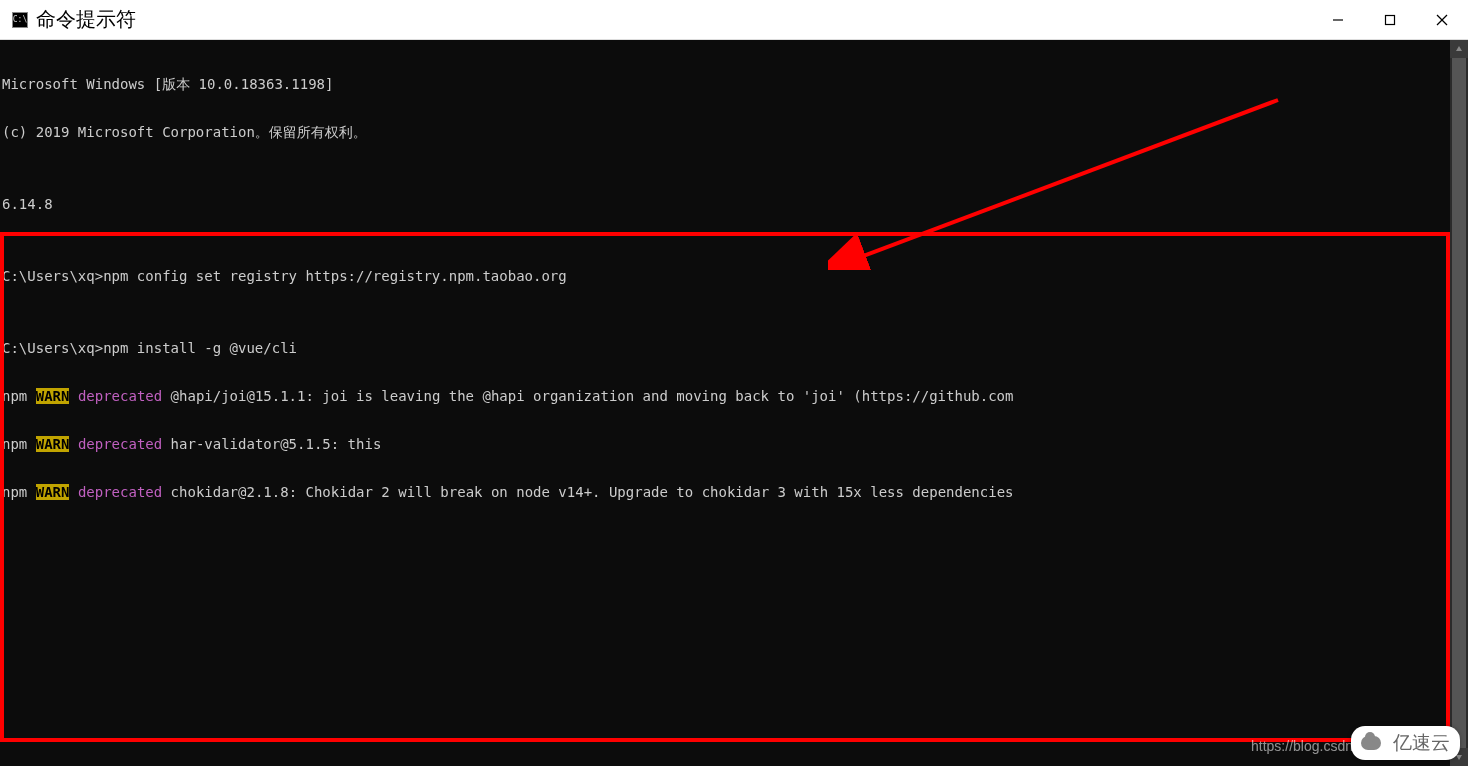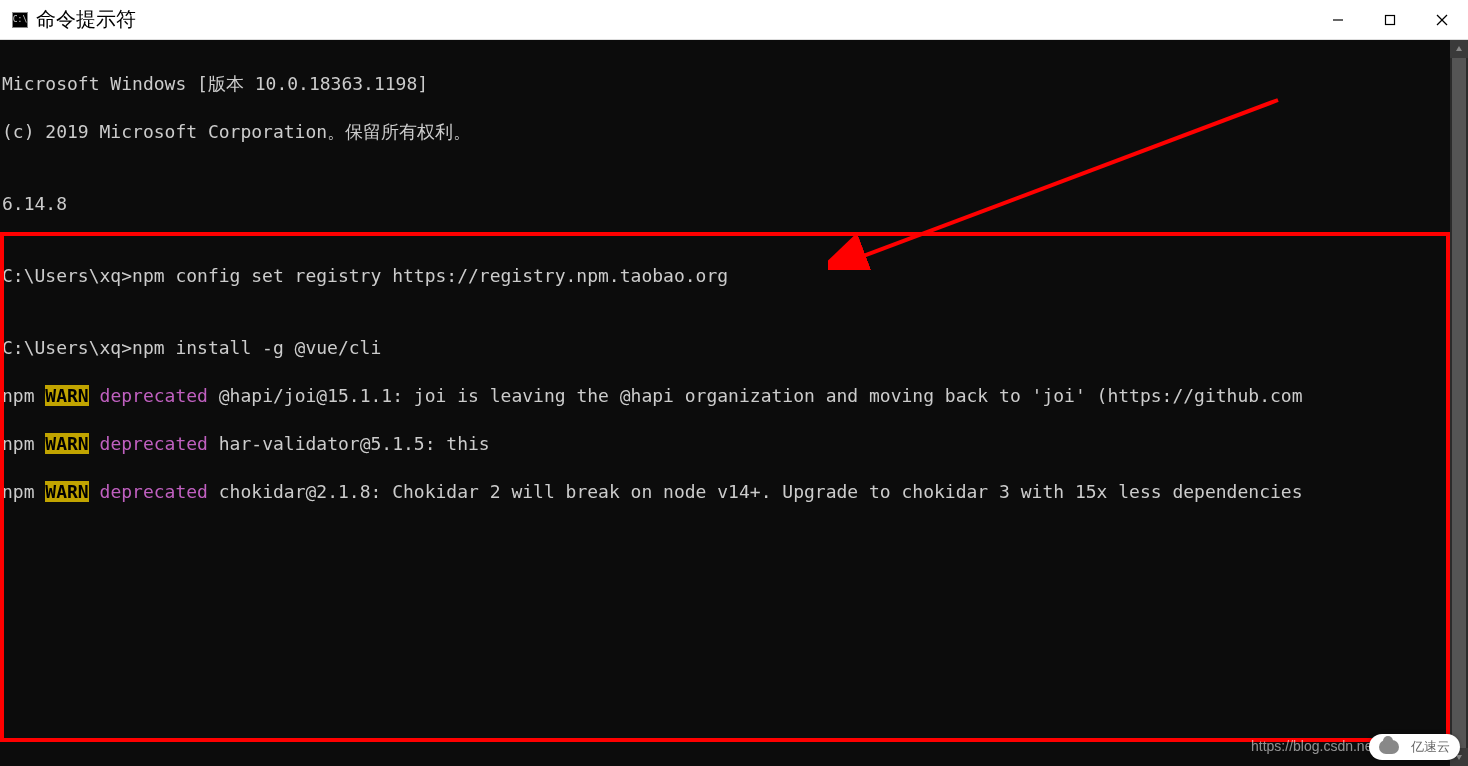--- a/index.html
+++ b/index.html
@@ -39,21 +39,21 @@
   .terminal-wrap {
     height: 726px;
     background: #0c0c0c;
     position: relative;
   }
   .terminal {
     position: absolute;
     left: 0; top: 0; right: 18px; bottom: 0;
     padding: 8px 0 0 2px;
     font-family: "Consolas", "NSimSun", "SimSun", monospace;
-    font-size: 18px;
+    font-size: 14px;
     line-height: 24px;
     color: #cccccc;
     white-space: pre;
     overflow: hidden;
   }
   .scrollbar {
     position: absolute;
     top: 0; right: 0;
     width: 18px; height: 100%;
     background: #2b2b2b;
@@ -98,21 +98,21 @@
     font-size: 14px;
     font-family: Arial, sans-serif;
   }
   .logo-badge {
     position: absolute;
     right: 8px; bottom: 6px;
     background: #fff;
     color: #666;
     border-radius: 14px;
     padding: 4px 10px;
-    font-size: 13px;
+    font-size: 19px;
     display: flex;
     align-items: center;
     gap: 12px;
     box-shadow: 0 0 4px rgba(0,0,0,0.3);
   }
   .logo-cloud {
     width: 20px; height: 14px;
     background: #888;
     border-radius: 8px;
     position: relative;

